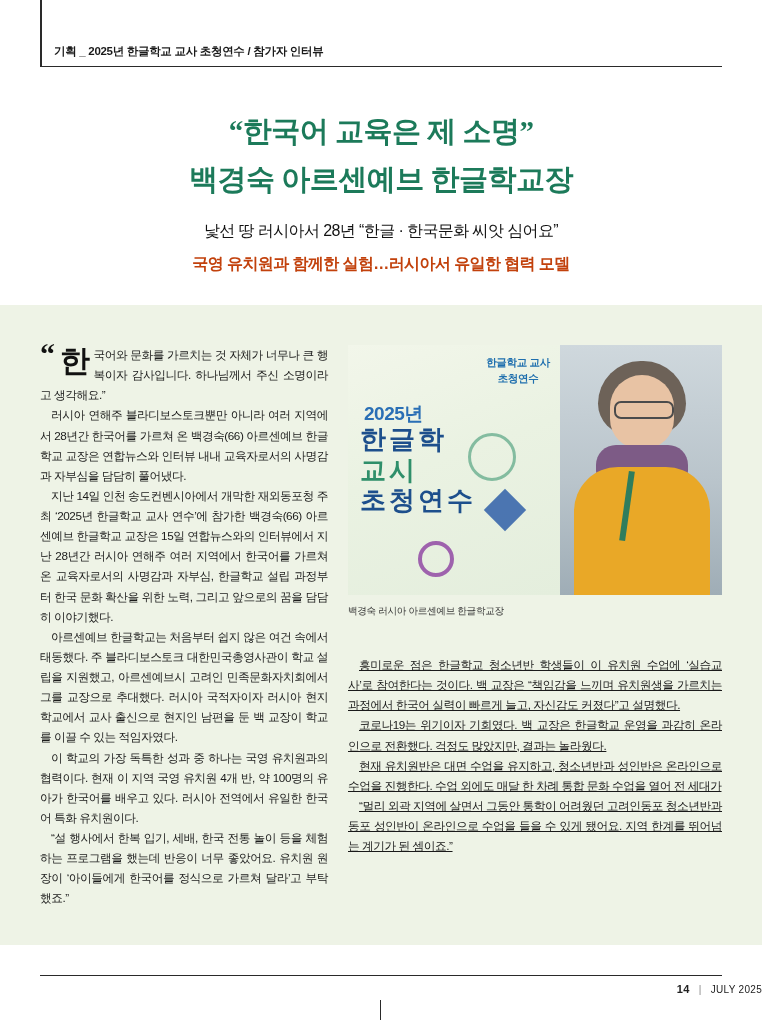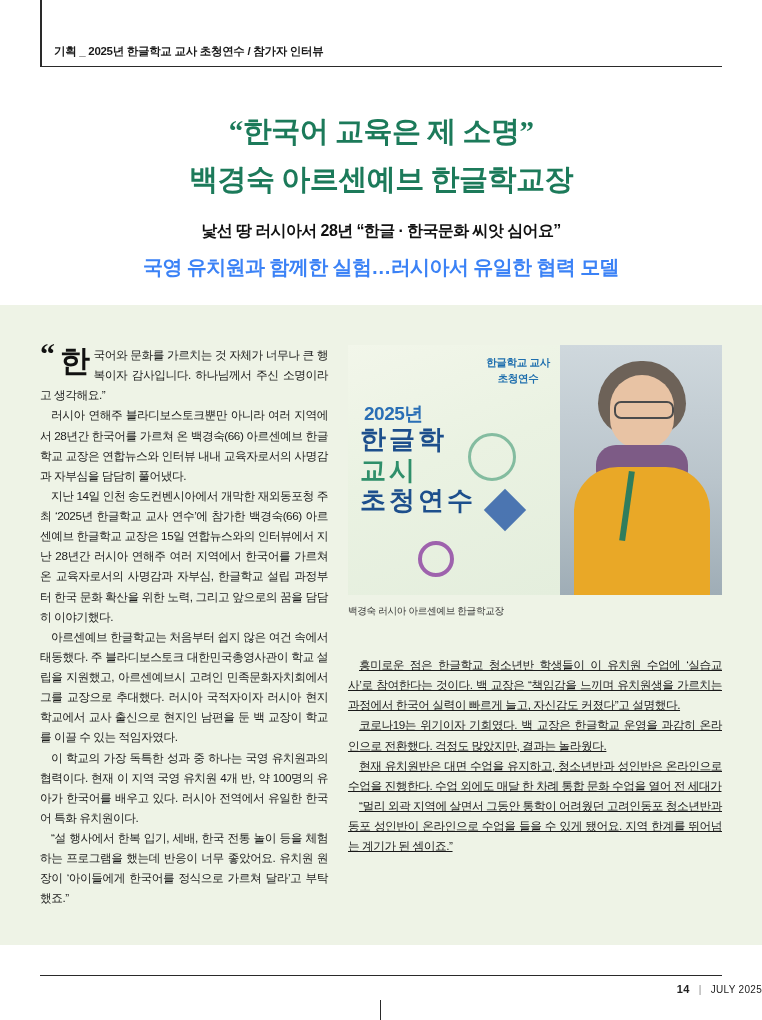--- a/index.html
+++ b/index.html
@@ -74,29 +74,29 @@
     font-family: "Liberation Serif", serif;
     font-size: 29px;
     font-weight: bold;
     color: #1c7a5a;
     letter-spacing: -0.5px;
     line-height: 1.5;
     margin-top: 4px;
   }
   .subhead1 {
     font-size: 16px;
-    font-weight: bold;
+    font-weight: normal;
     color: #111111;
     letter-spacing: -0.6px;
     margin-top: 20px;
   }
   .subhead2 {
-    font-size: 20px;
-    font-weight: bold;
-    color: #3b82f6;
+    font-size: 16px;
+    font-weight: bold;
+    color: #c2410c;
     letter-spacing: -0.6px;
     margin-top: 12px;
     text-align: center;
   }
 
   
   .body-band {
     position: absolute;
     left: 0;
     top: 305px;

